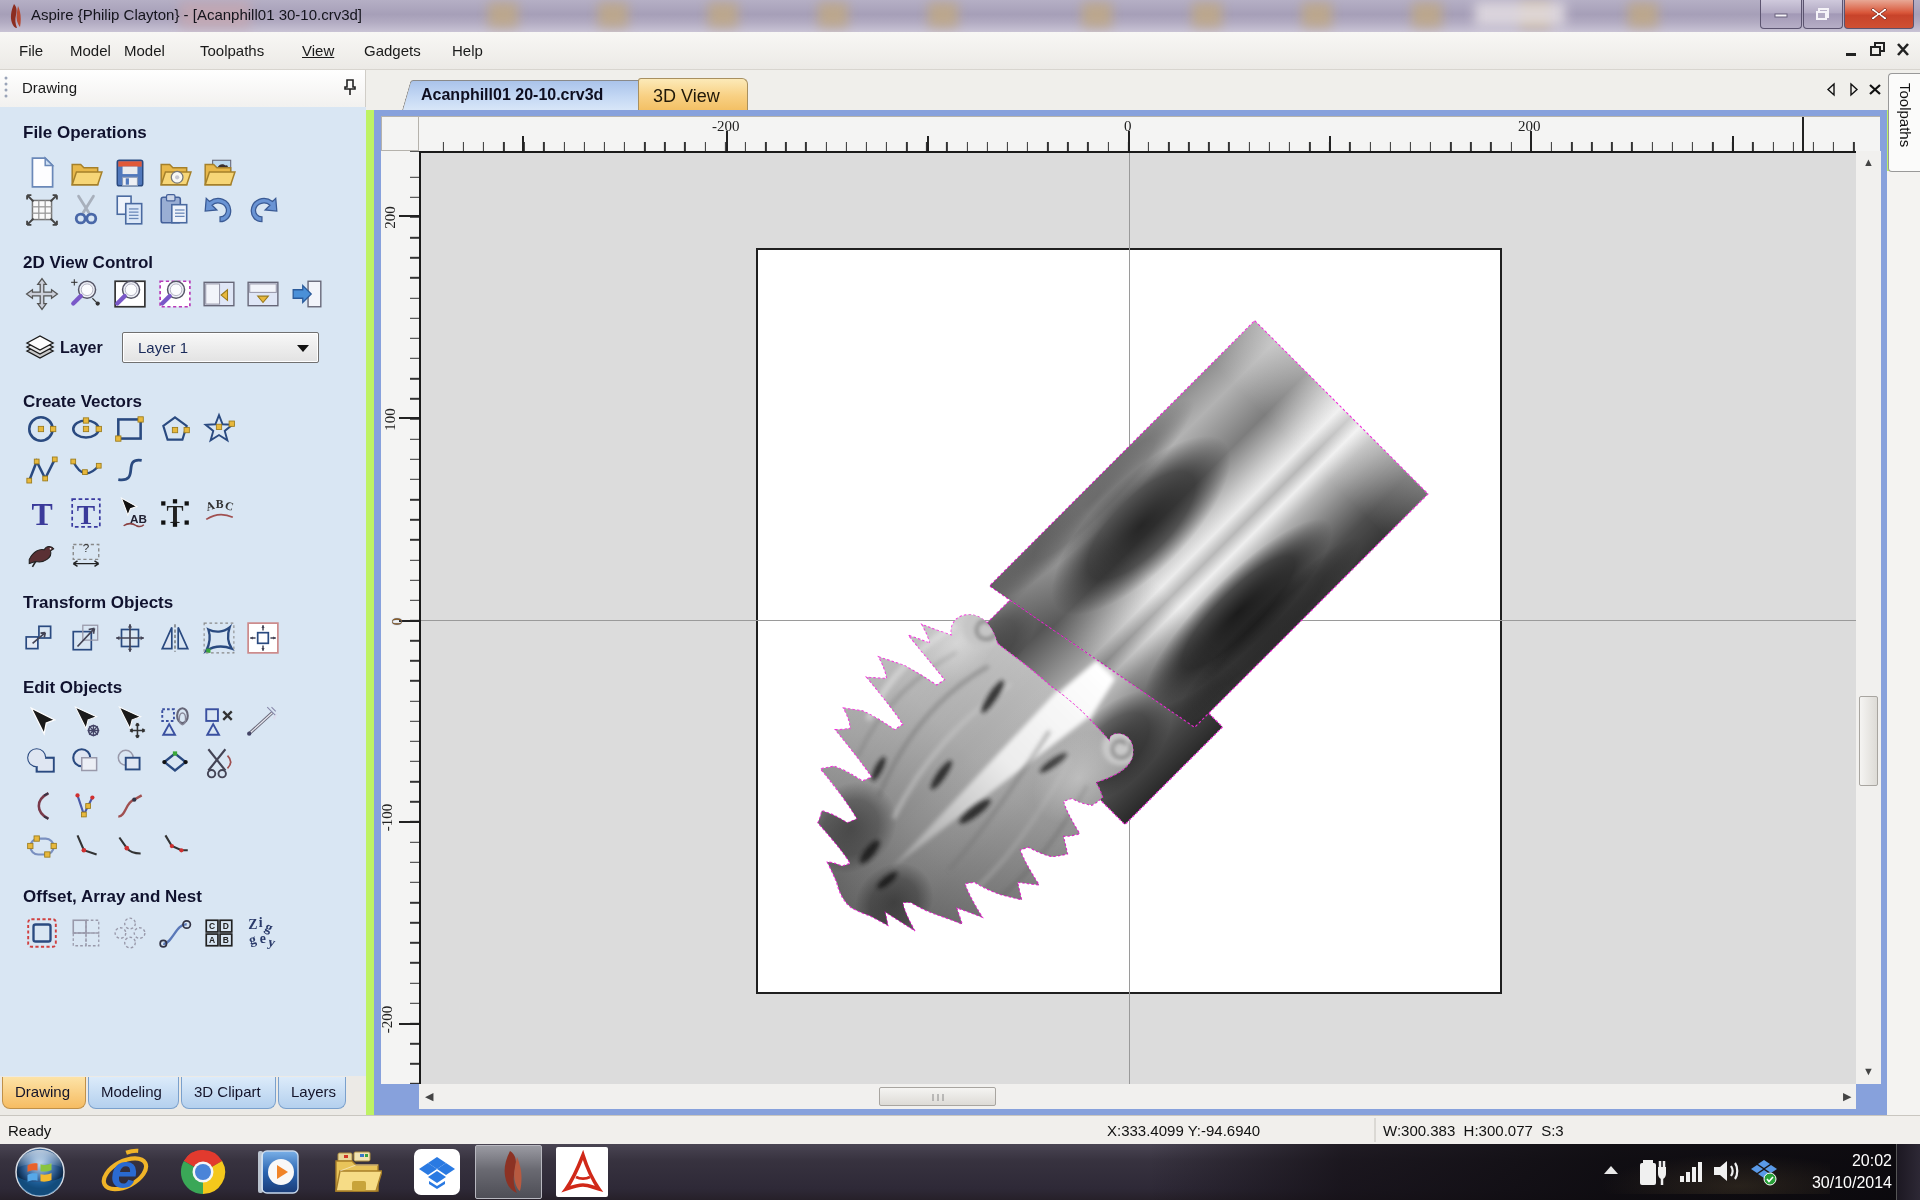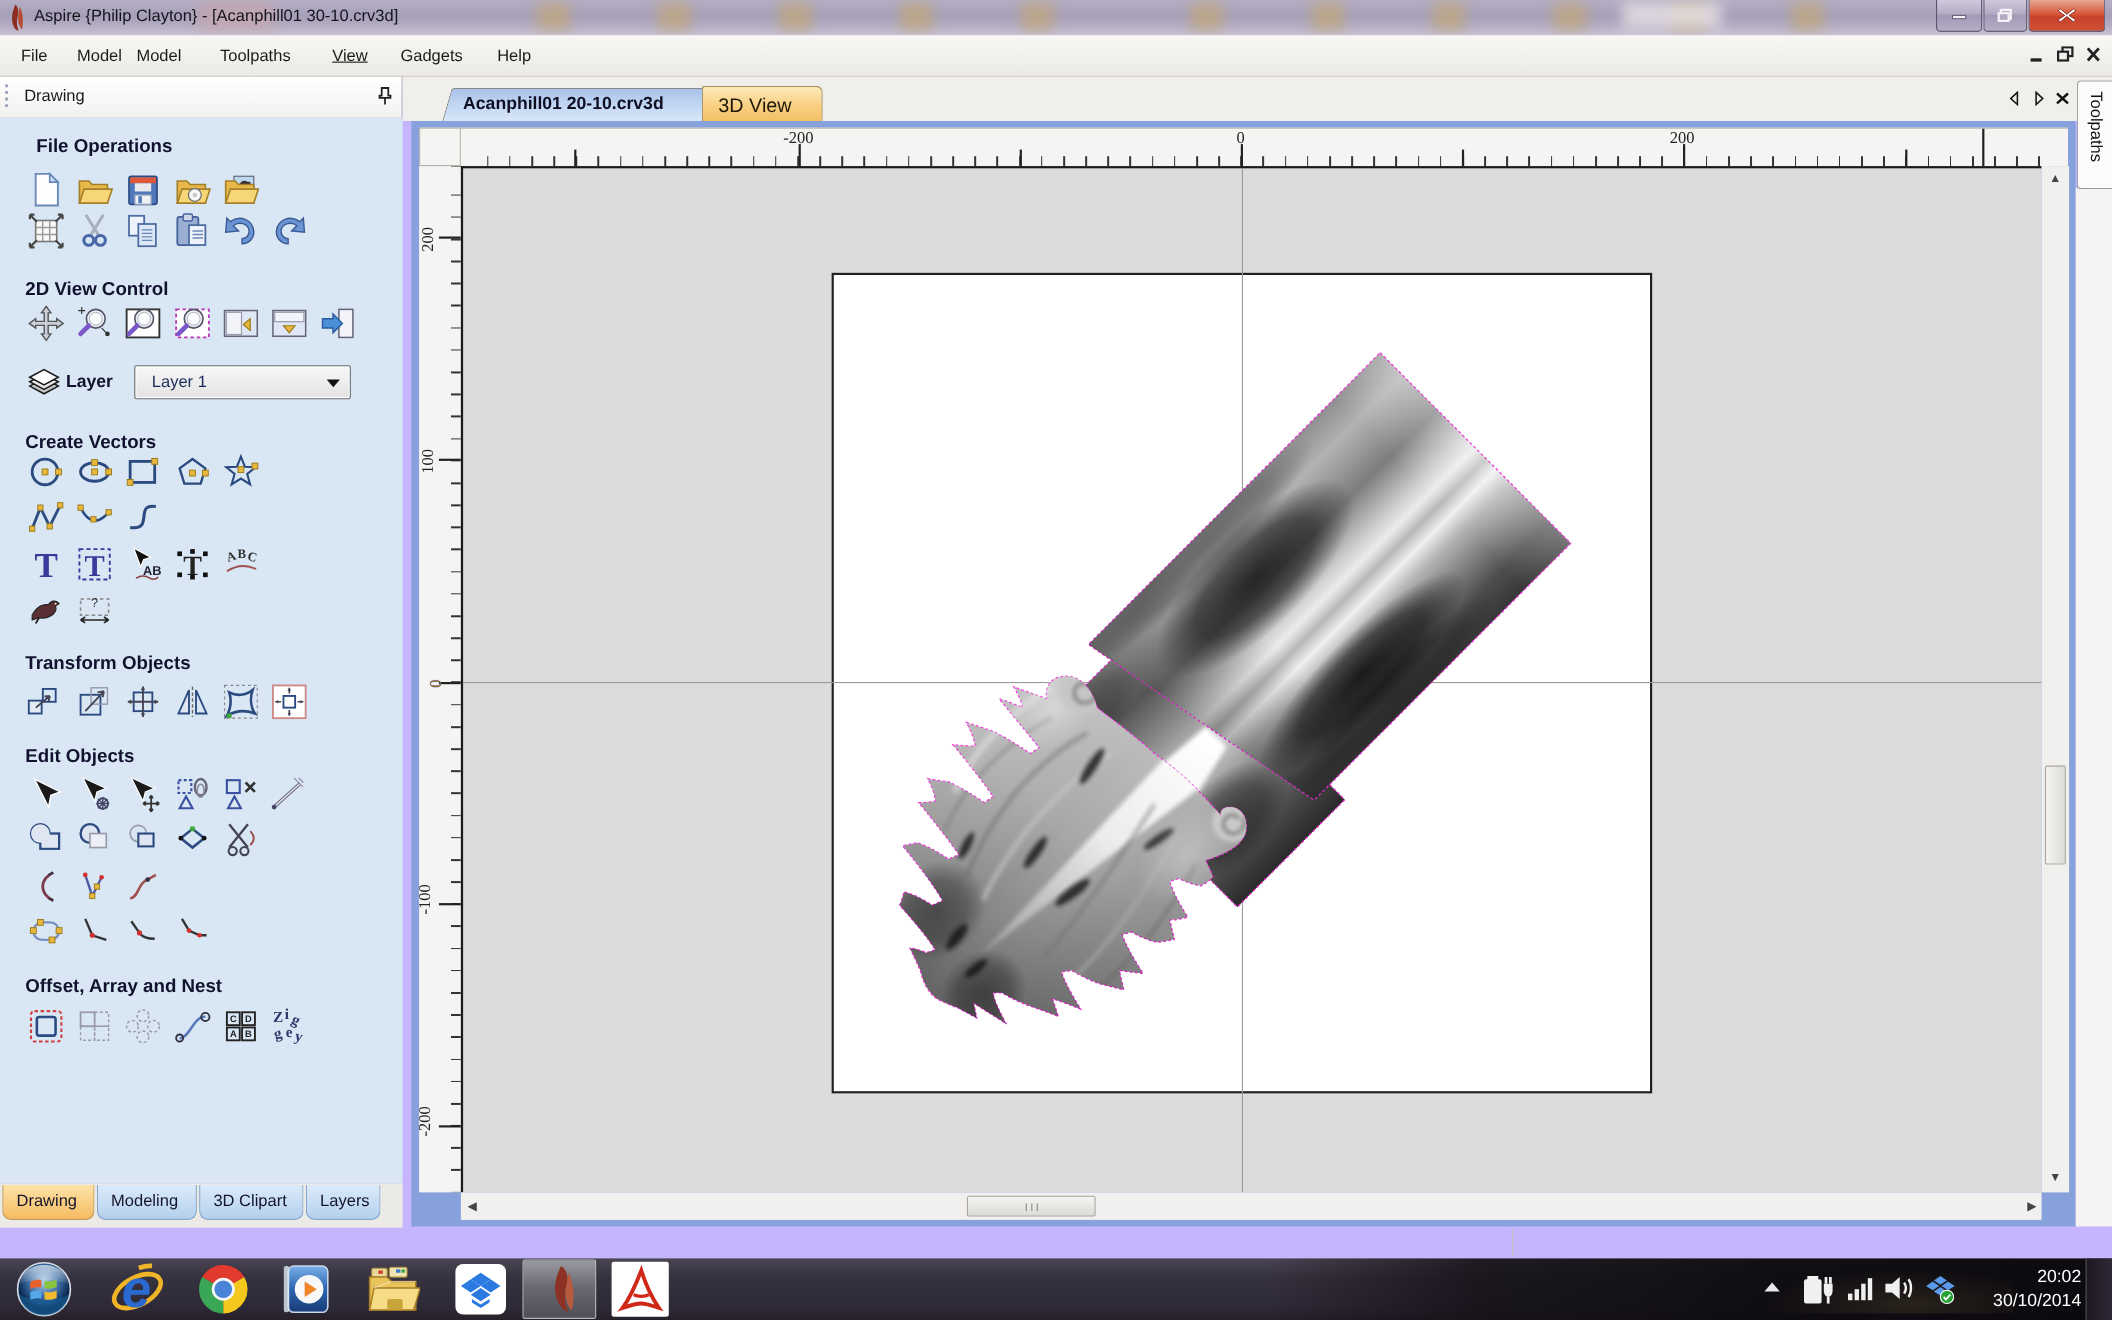--- a/index.html
+++ b/index.html
@@ -1,16 +1,16 @@
 <!DOCTYPE html>
 <html><head><meta charset="utf-8">
 <style>
 *{margin:0;padding:0;box-sizing:border-box;}
 html,body{width:1920px;height:1200px;overflow:hidden;font-family:"Liberation Sans",sans-serif;}
-#root{position:relative;width:1920px;height:1200px;background:#c4b5fd;}
+#root{position:relative;width:1920px;height:1200px;background:#bef264;}
 .abs{position:absolute;}
 
 
 #titlebar{left:0;top:0;width:1920px;height:32px;background:linear-gradient(#b5afc5,#a69fb8 45%,#b2abc2 70%,#c9c3d5);overflow:hidden;}
 #titlebar .blob{position:absolute;top:2px;width:30px;height:26px;background:#c2a97e;filter:blur(6px);opacity:.75;}
 #titletext{left:31px;top:6px;font-size:15px;color:#14141c;}
 .winbtn{top:0;height:29px;border:1px solid #5c5470;border-top:none;border-radius:0 0 4px 4px;}
 #btnmin{left:1760px;width:42px;background:linear-gradient(#cfc9dc,#b3abc4 45%,#a299b6 50%,#b6aec6);}
 #btnmax{left:1803px;width:40px;background:linear-gradient(#cfc9dc,#b3abc4 45%,#a299b6 50%,#b6aec6);}
 #btnclose{left:1844px;width:70px;background:linear-gradient(#e8a895,#d9573a 45%,#c8432a 55%,#cf5034);}
@@ -158,21 +158,21 @@
         <path d="M5 2 L11 2 L11 9 L13 9 L13 11 L3 11 L3 9 L5 9 Z M8 11 L8 17" stroke="#222" stroke-width="1.6" fill="none"></path>
       </svg>
 </div>
 <div id="panel" class="abs"></div>
 <div id="paneltabs" class="abs"></div>
 <div class="ptab sel abs" style="left:2px;width:84px;">Drawing</div>
 <div class="ptab abs" style="left:88px;width:91px;">Modeling</div>
 <div class="ptab abs" style="left:181px;width:95px;">3D Clipart</div>
 <div class="ptab abs" style="left:278px;width:68px;">Layers</div>
 
-<div class="sechead abs" style="top:123px;margin-left:10px;">File Operations</div>
+<div class="sechead abs" style="top:123px;">File Operations</div>
 <div class="sechead abs" style="top:253px;">2D View Control</div>
 <div class="sechead abs" style="top:392px;">Create Vectors</div>
 <div class="sechead abs" style="top:593px;">Transform Objects</div>
 <div class="sechead abs" style="top:678px;">Edit Objects</div>
 <div class="sechead abs" style="top:887px;">Offset, Array and Nest</div>
 <div class="ic abs" style="left:25px;top:156px;"><svg viewBox="0 0 32 32">
         <path d="M7 2 L19 2 L26 9 L26 29 L7 29 Z" fill="#fdfdff" stroke="#6a88b8" stroke-width="1.6"></path>
         <path d="M19 2 L19 9 L26 9 Z" fill="#cfe0f5" stroke="#6a88b8" stroke-width="1.4"></path>
       </svg></div>
 <div class="ic abs" style="left:69px;top:156px;"><svg viewBox="0 0 32 32">
@@ -728,20 +728,25 @@
             <line x1="58" y1="6" x2="58" y2="13"></line>
             <line x1="63" y1="6" x2="63" y2="13"></line>
           </g>
         </svg></div>
     </div>
 <div id="rightgutter" class="abs"></div>
 <div id="tptab" class="abs">
       <span>Toolpaths</span>
     </div>
 
+<div id="statusbar" class="abs">
+  <div class="s" style="left:8px;">Ready</div>
+  <div class="s" style="left:1107px;">X:333.4099 Y:-94.6940</div>
+  <div class="s" style="left:1383px;">W:300.383&nbsp;&nbsp;H:300.077&nbsp;&nbsp;S:3</div>
+</div>
 <svg class="abs" style="left:1374px;top:1118px" width="2" height="24">
       <line x1="1" y1="0" x2="1" y2="24" stroke="#c5c2bc"></line>
     </svg>
 
 <div id="taskbar" class="abs">
 <div class="abs" style="left:1150px;top:0;width:770px;height:56px;background:linear-gradient(90deg,rgba(20,16,24,0) 0%,rgba(18,14,20,0.75) 25%,rgba(12,10,14,0.9) 60%,rgba(10,8,12,0.95) 100%);"></div>
 <div class="abs" style="left:1600px;top:10px;width:230px;height:40px;background:radial-gradient(ellipse at 60% 80%, rgba(120,100,60,0.25), rgba(0,0,0,0) 70%);"></div>
 <svg class="abs" style="left:14px;top:2px" width="52" height="52" viewBox="0 0 52 52">
 <defs>
           <radialGradient id="orb" cx="0.5" cy="0.35">

